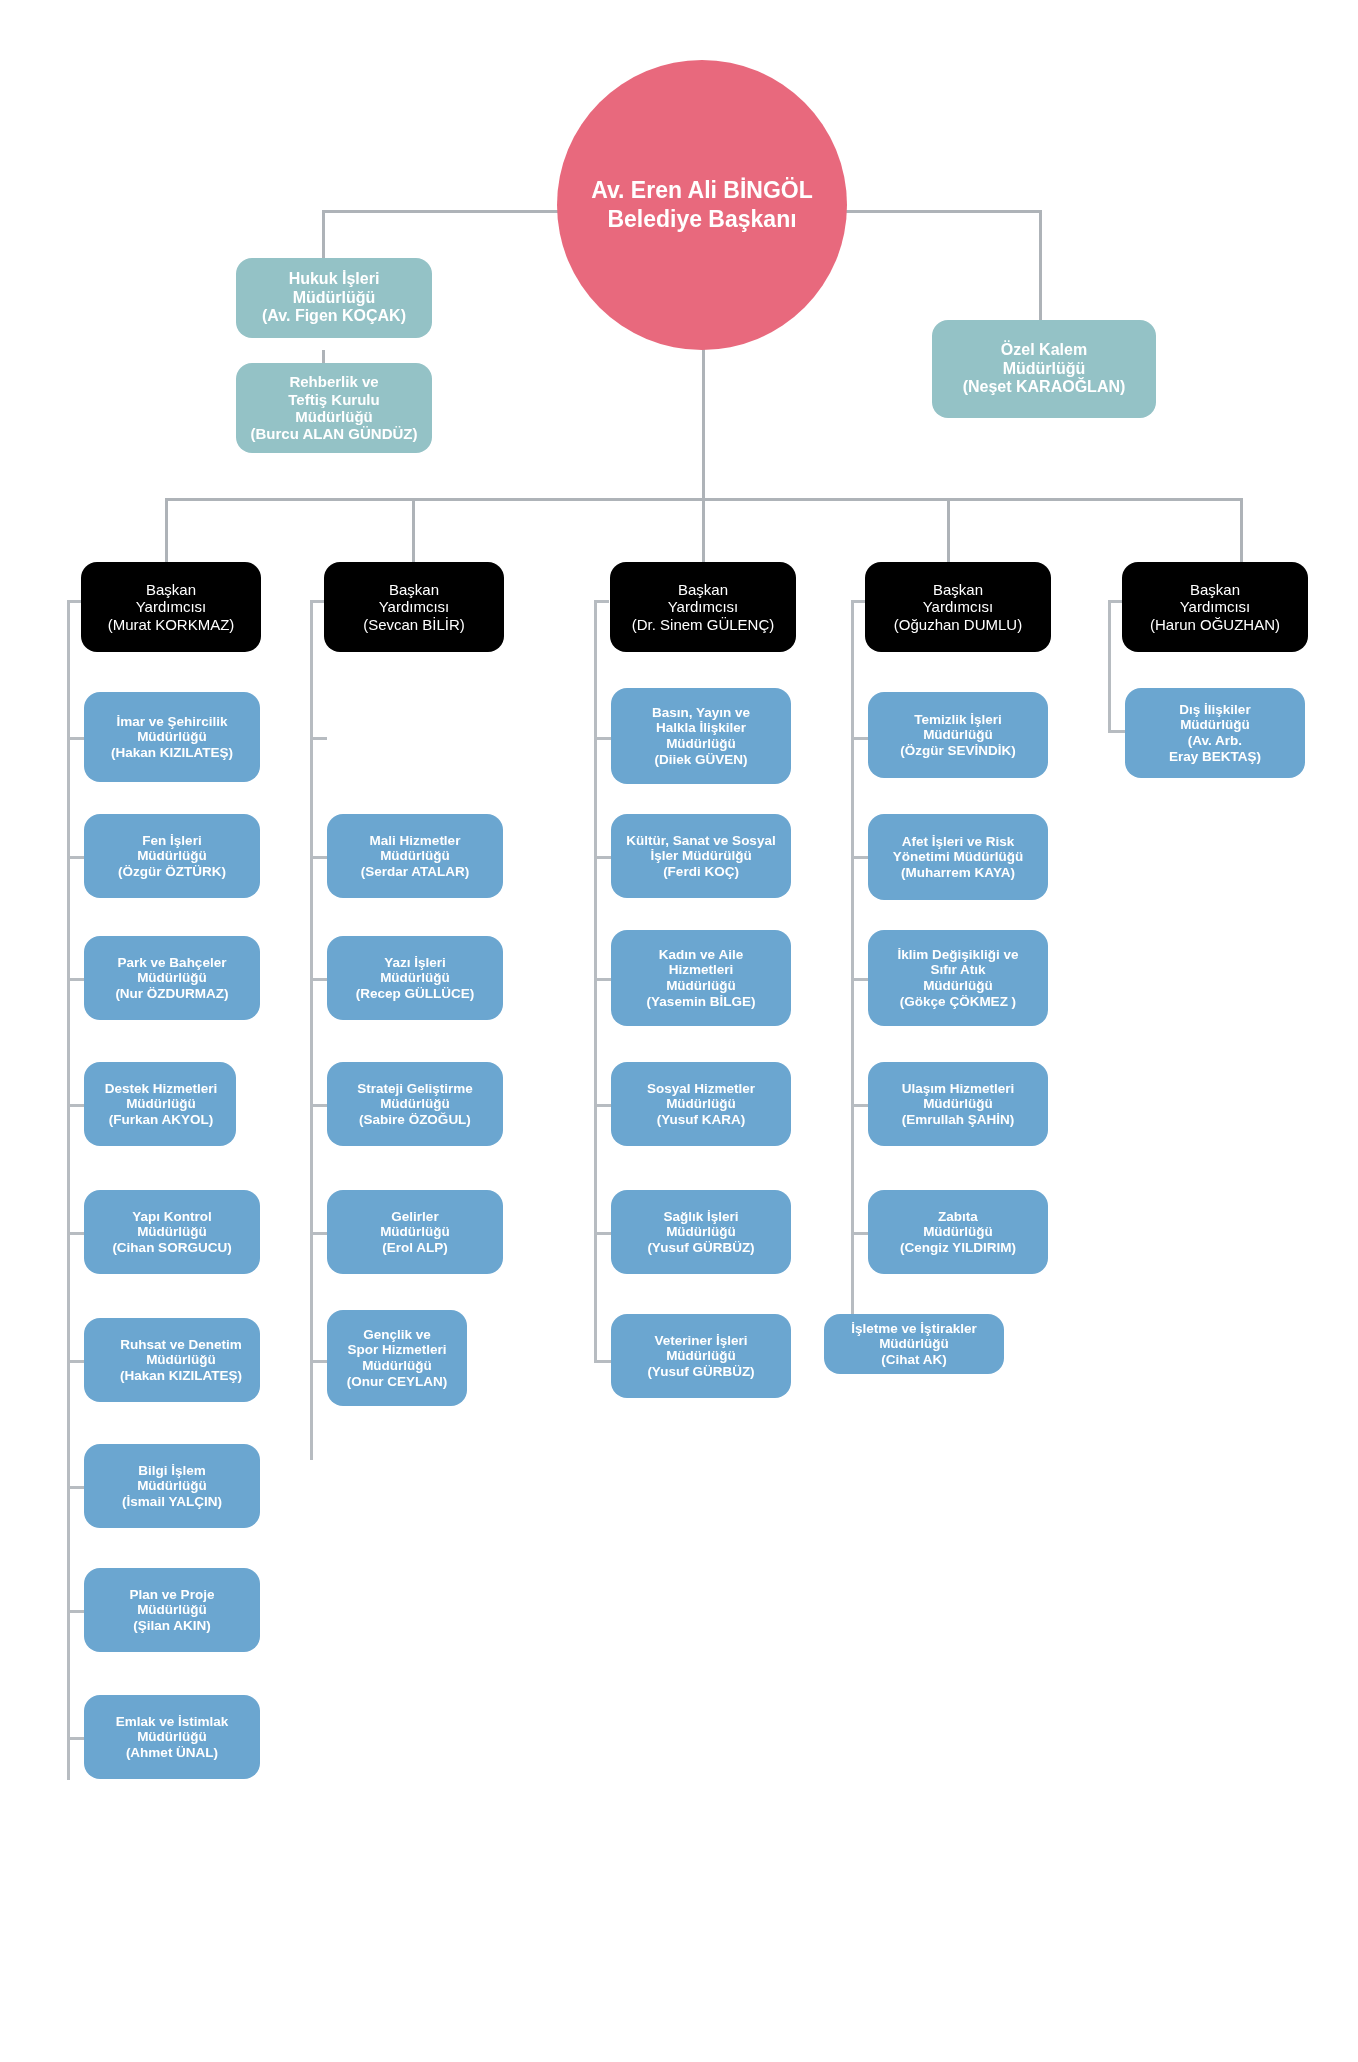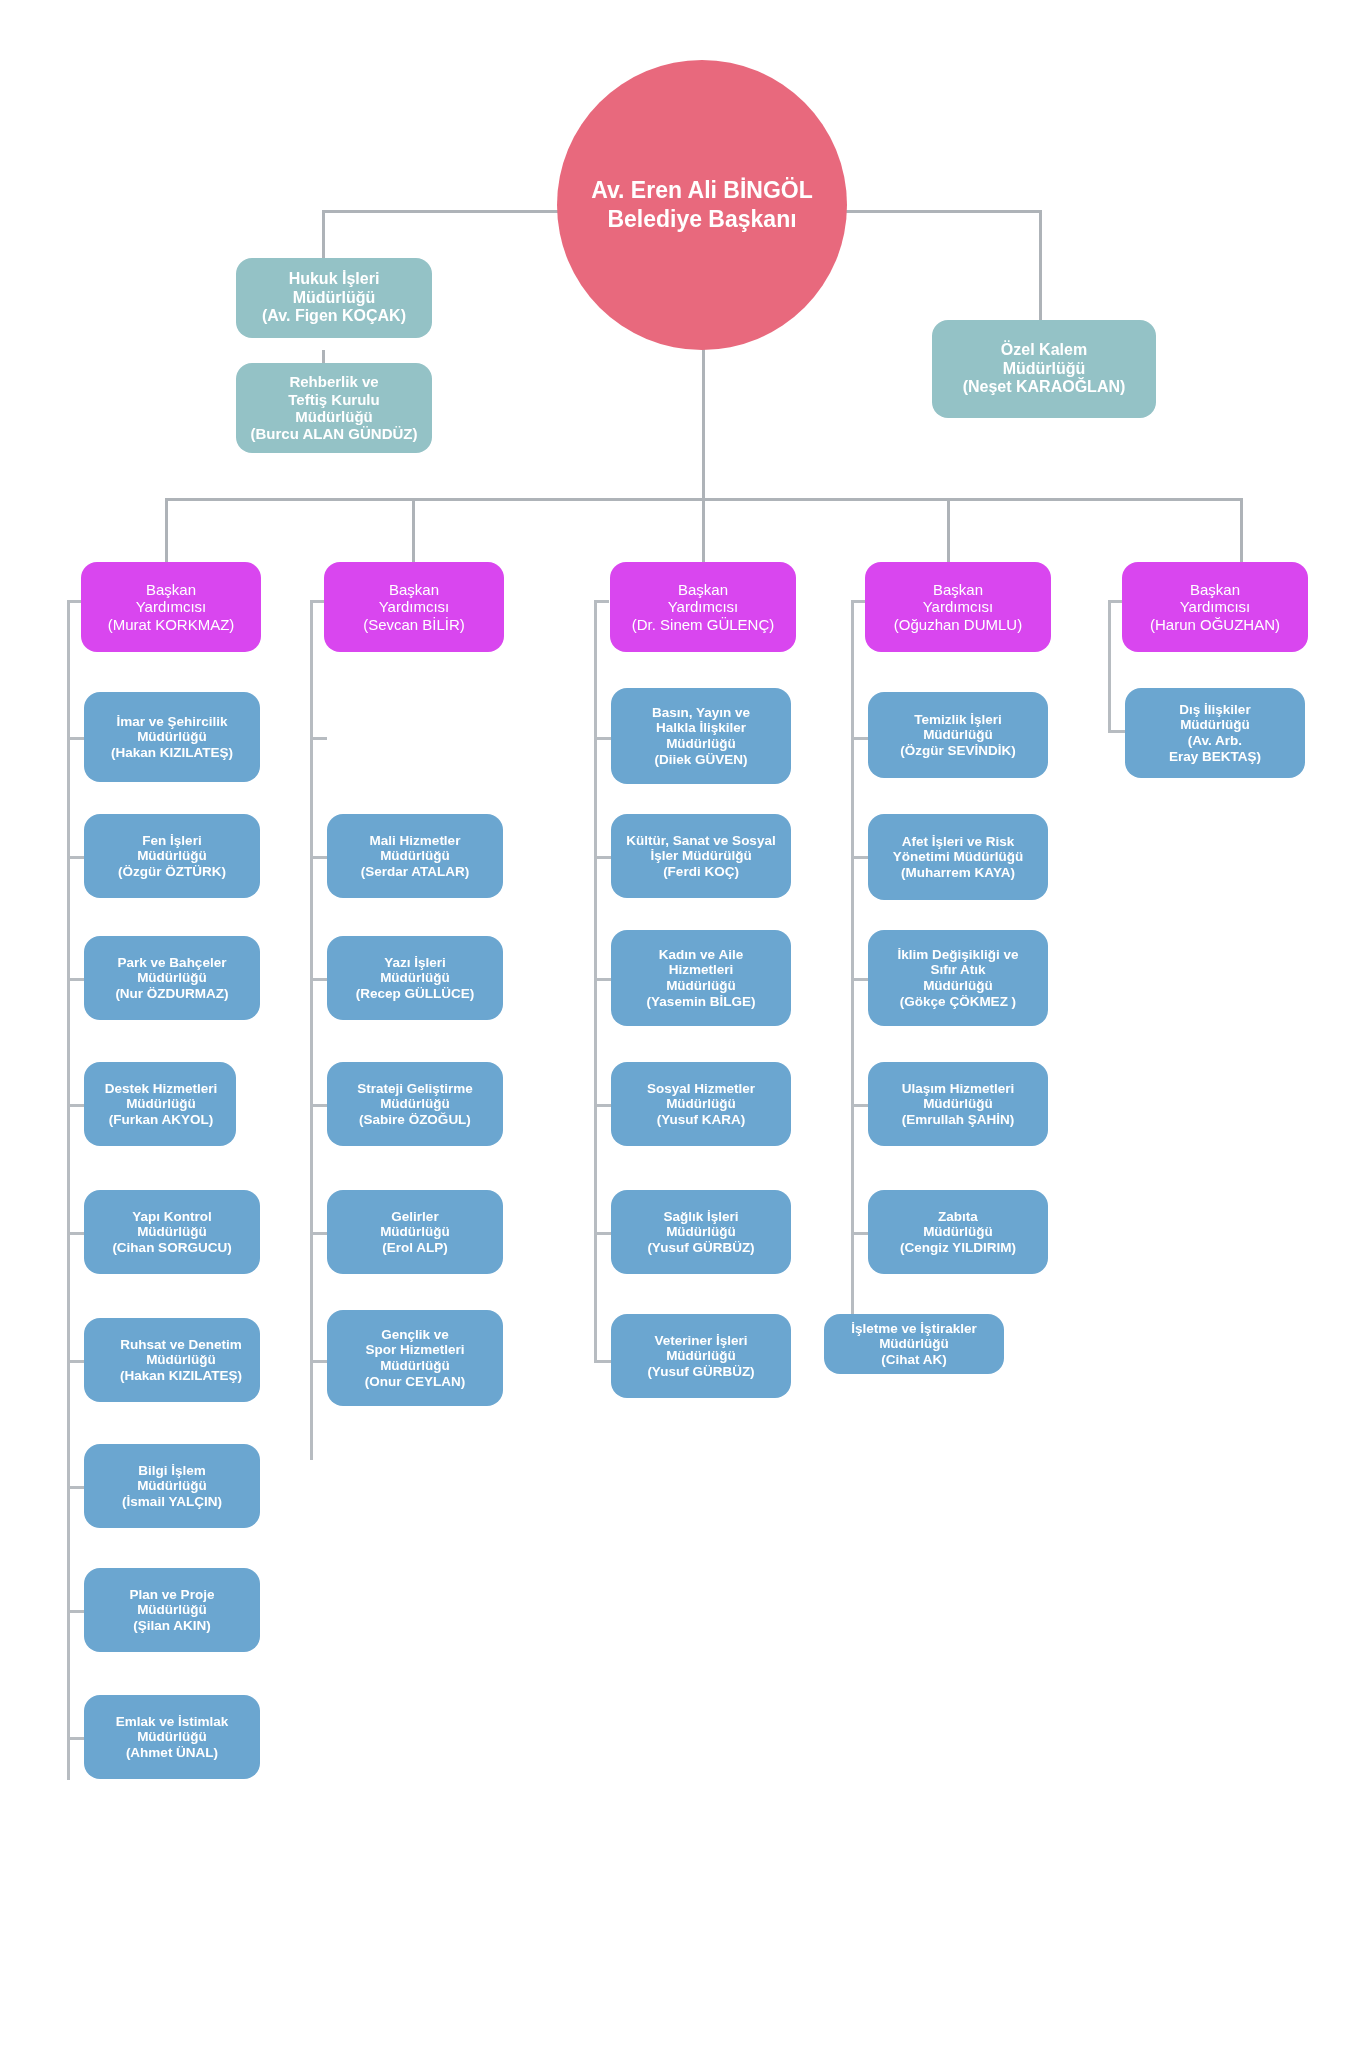--- a/index.html
+++ b/index.html
@@ -60,21 +60,21 @@
     padding: 4px 6px;
     line-height: 1.16;
     z-index: 3;
   }
   .node .ntext {
     white-space: pre-line;
     width: 100%;
   }
 
   .node.teal { background: #94c2c6; font-size: 16px; font-weight: bold; }
-  .node.dark { background: #d946ef; font-size: 15px; font-weight: normal; }
+  .node.dark { background: #000000; font-size: 15px; font-weight: normal; }
   .node.blue { background: #6ba6d0; font-size: 13.5px; font-weight: bold; }
 
   .node.teal.small { font-size: 15px; }
 </style>
 </head>
 <body>
 
 <div id="canvas">
 
   <div class="line v" style="left:702px; top:210px; height:290px;"></div>
@@ -248,21 +248,21 @@
   <div class="node blue" style="left:327px; top:1062px; width:176px; height:84px;">
     <div class="ntext">Strateji Geliştirme
 Müdürlüğü
 (Sabire ÖZOĞUL)</div>
   </div>
   <div class="node blue" style="left:327px; top:1190px; width:176px; height:84px;">
     <div class="ntext">Gelirler
 Müdürlüğü
 (Erol ALP)</div>
   </div>
-  <div class="node blue" style="left:327px; top:1310px; width:176px; height:96px;">
+  <div class="node blue" style="left:327px; top:1310px; width:140px; height:96px;">
     <div class="ntext">Gençlik ve
 Spor Hizmetleri
 Müdürlüğü
 (Onur CEYLAN)</div>
   </div>
 
   <div class="node blue" style="left:611px; top:688px; width:180px; height:96px;">
     <div class="ntext">Basın, Yayın ve
 Halkla İlişkiler
 Müdürlüğü

